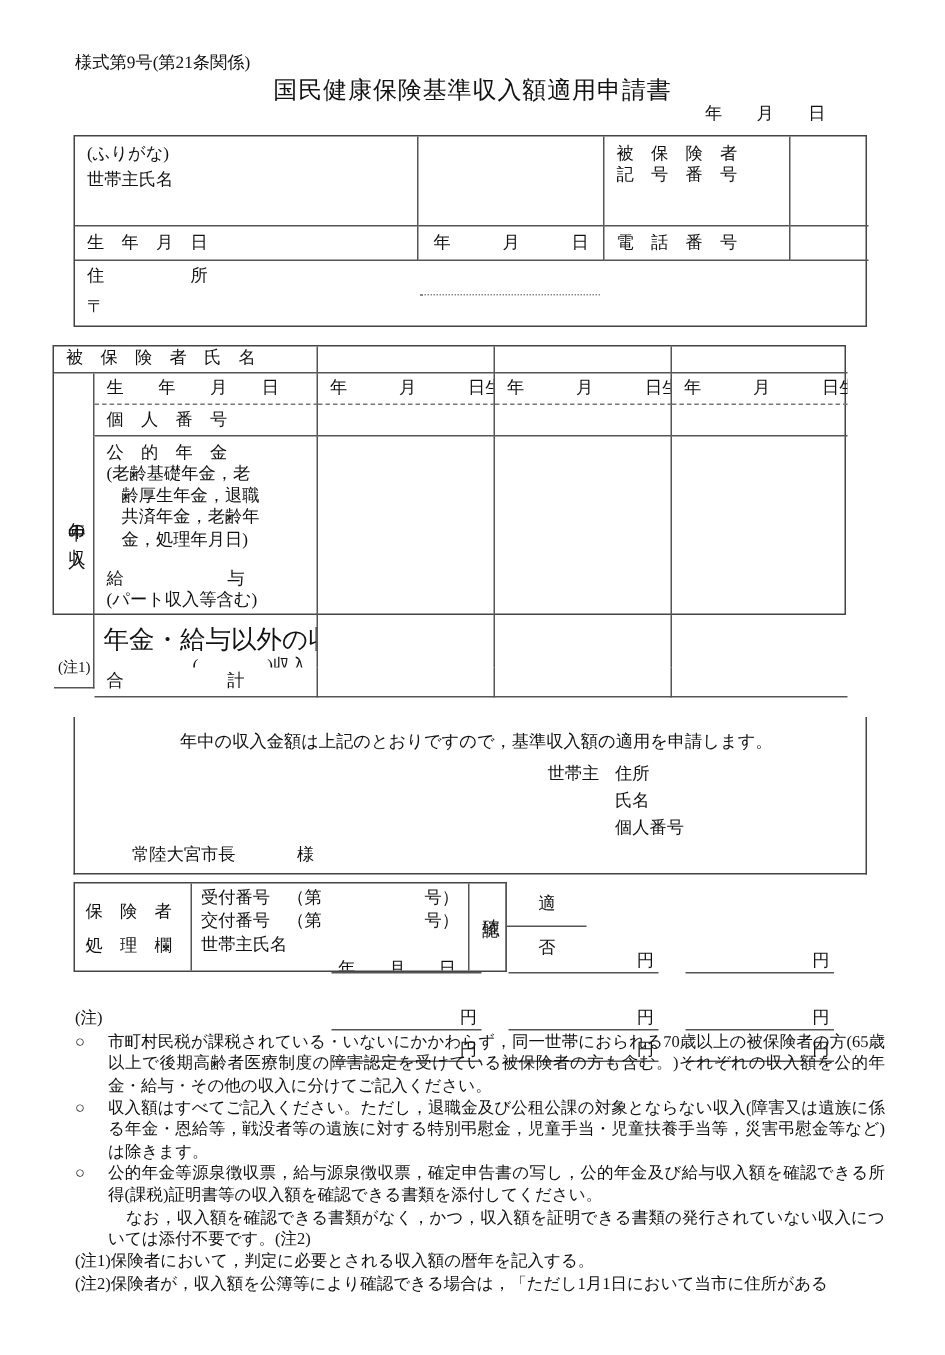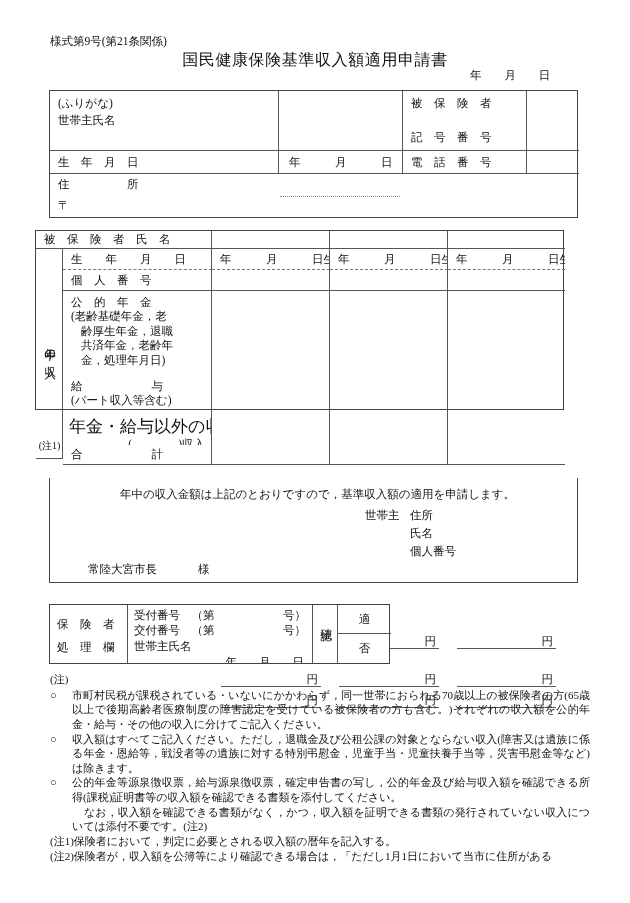--- a/index.html
+++ b/index.html
@@ -157,21 +157,21 @@
 
     <div class="cell br bb" style="left:0; top:0; width:229px; height:60px; padding:5px 8px 0 8px;">
       <div class="spread" style="display:block;">(ふりがな)</div>
       <div class="spread" style="margin-top:3px;">世帯主氏名</div>
     </div>
     <div class="cell br bb" style="left:229px; top:0; width:124px; height:60px;"></div>
     <div class="dotline" style="left:230px; top:105px; width:120px;"></div>
 
     <div class="cell br bb" style="left:353px; top:0; width:124px; height:60px; padding:5px 8px 0 8px;">
       <div class="spread">被　保　険　者</div>
-      <div class="spread" style="margin-top:20px;">記　号　番　号</div>
+      <div class="spread" style="">記　号　番　号</div>
     </div>
     <div class="cell bb" style="left:477px; top:0; width:52px; height:60px;"></div>
 
     <div class="cell br bb" style="left:0; top:60px; width:229px; height:23px; padding:0 8px;">
       <div class="mid">
           <div class="spread">生　年　月　日</div>
         </div>
     </div>
     <div class="cell br bb" style="left:229px; top:60px; width:124px; height:23px; padding:0 10px;">
       <div class="mid">
@@ -321,21 +321,21 @@
   <div class="frame" style="left:49px; top:478px; width:529px; height:105px; border-top:none;">
   </div>
   <div class="decl-text" style="left:120px; top:487px;">年中の収入金額は上記のとおりですので，基準収入額の適用を申請します。</div>
   <div class="decl-text" style="left:365px; top:508px;">世帯主</div>
   <div class="decl-text" style="left:410px; top:508px;">住所</div>
   <div class="decl-text" style="left:410px; top:526px;">氏名</div>
   <div class="decl-text" style="left:410px; top:544px;">個人番号</div>
   <div class="decl-text" style="left:88px; top:562px;">常陸大宮市長</div>
   <div class="decl-text" style="left:198px; top:562px;">様</div>
 
-  <div class="frame" style="left:49px; top:604px; width:341px; height:60px;">
+  <div class="frame" style="left:49px; top:588px; width:289px; height:60px;">
 
     <div class="cell br" style="left:0; top:0; width:78px; height:58px; padding:0 7px;">
       <div style="position:absolute; left:7px; top:12px; width:64px;">
         <div class="spread">保　険　者</div>
         <div class="spread" style="margin-top:9px;">処　理　欄</div>
       </div>
     </div>
 
     <div class="cell br" style="left:78px; top:0; width:185px; height:58px; padding:3px 6px 0 6px;">
       <div style="display:flex; justify-content:space-between; white-space:nowrap;">

